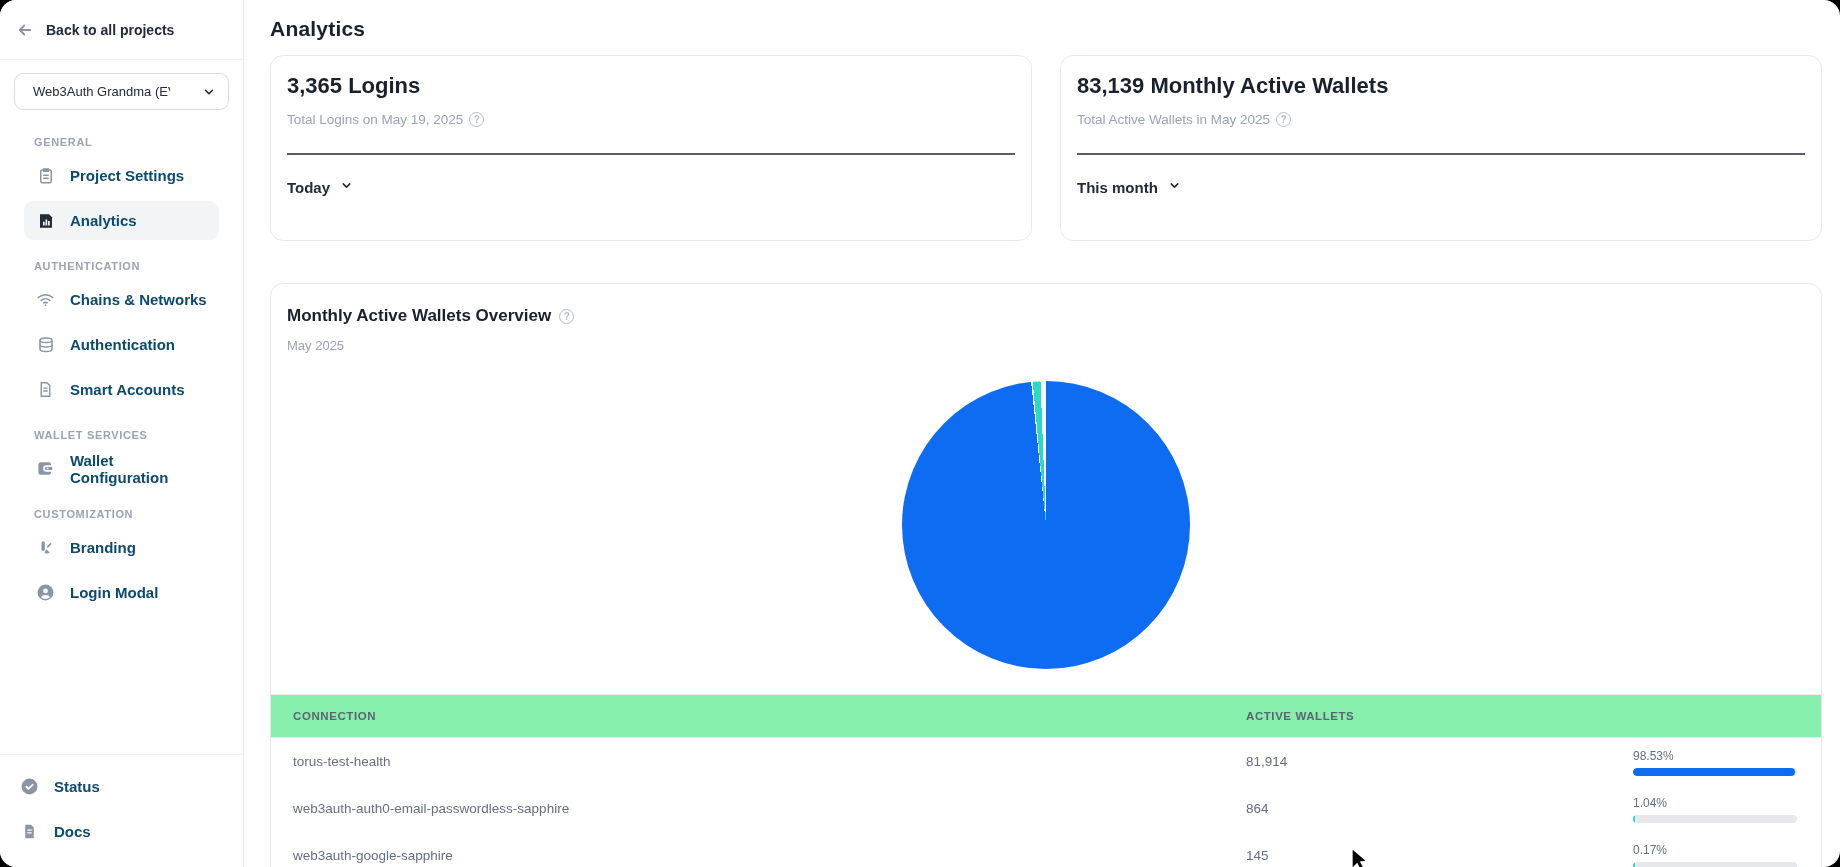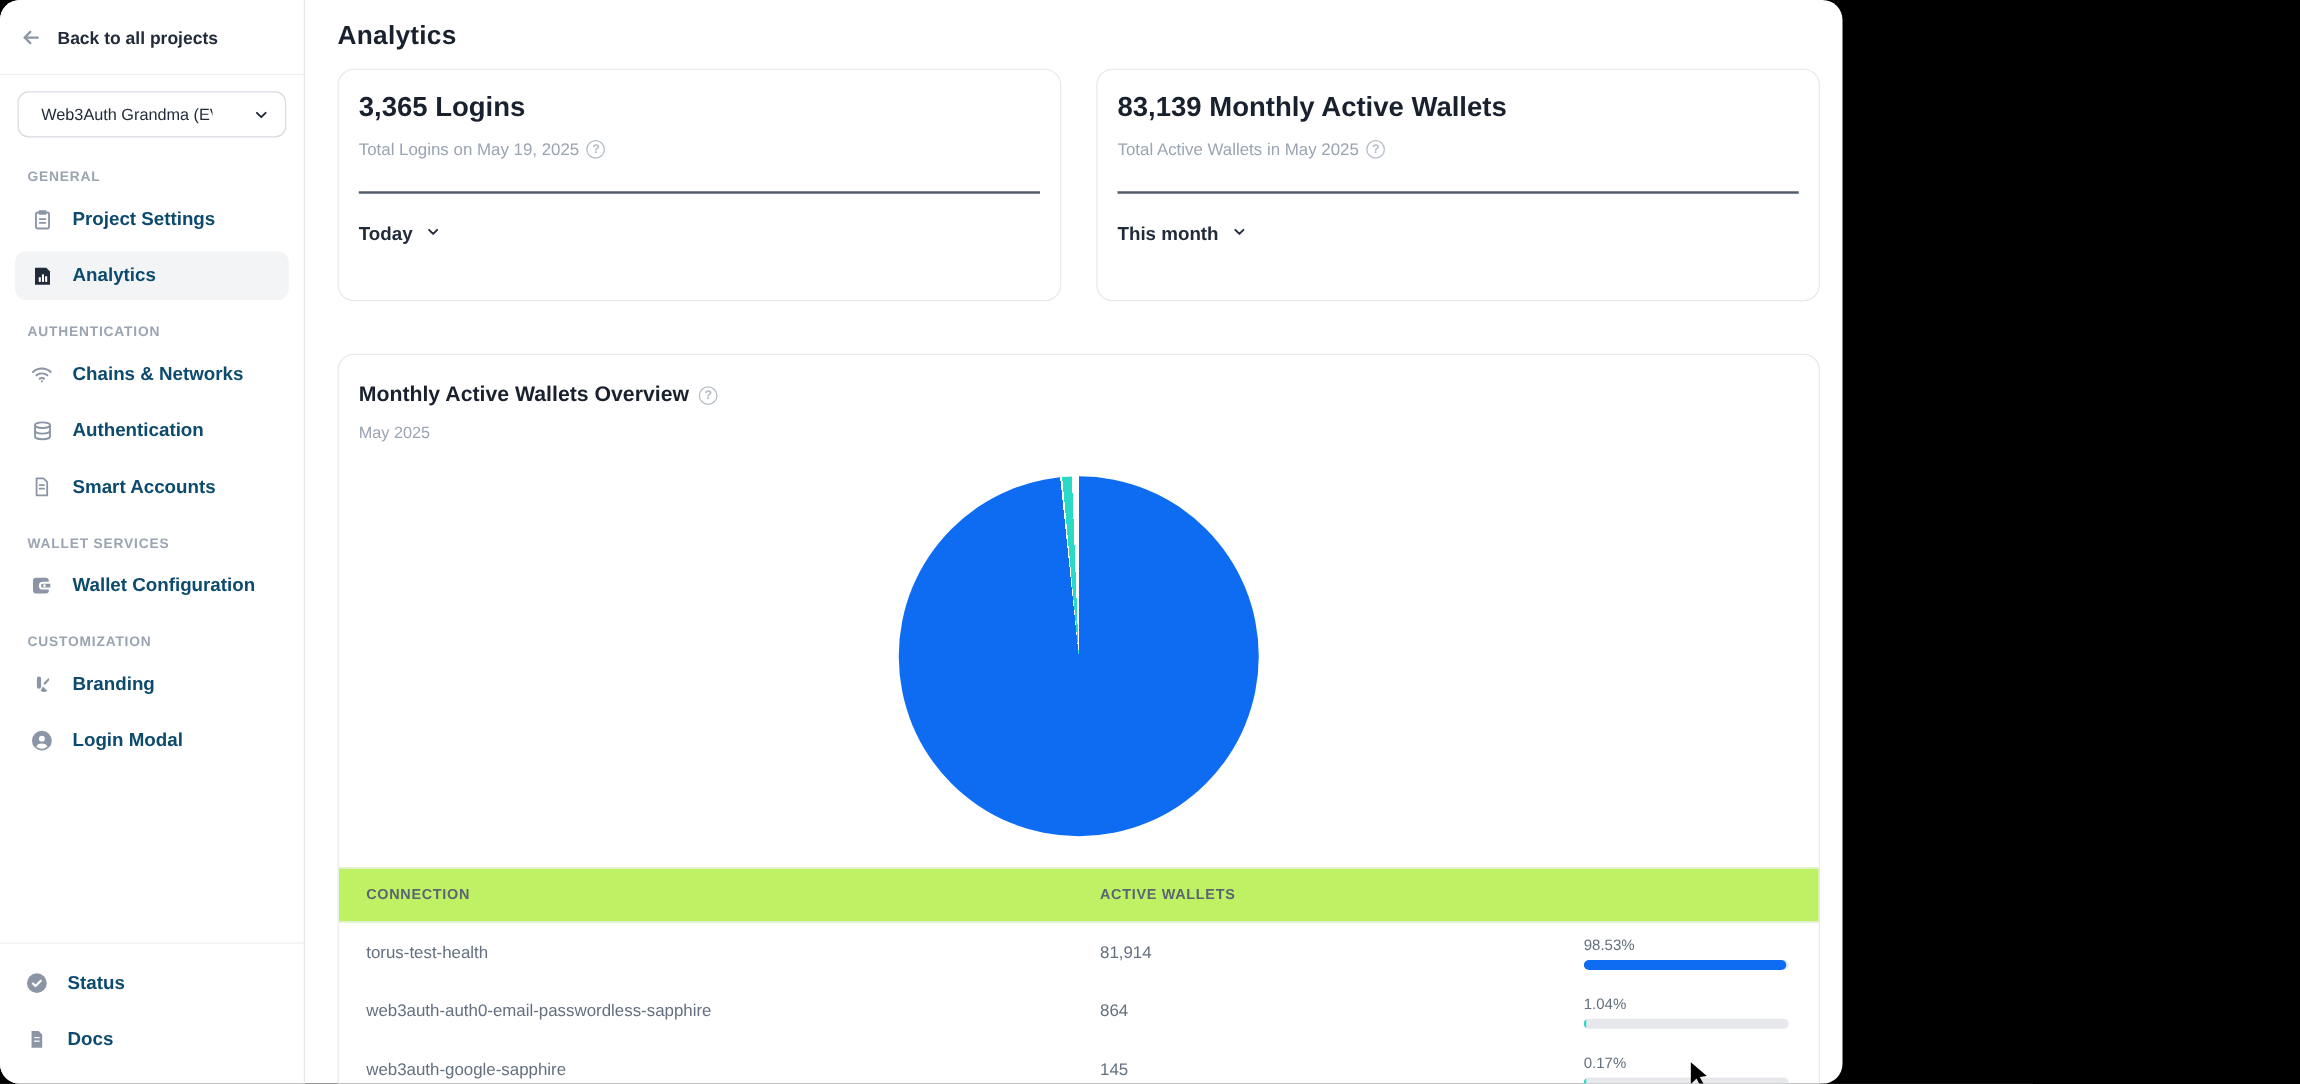--- a/index.html
+++ b/index.html
@@ -1,25 +1,25 @@
 <!DOCTYPE html>
 <html><head>
 <meta charset="utf-8">
 <style>
   * { margin:0; padding:0; box-sizing:border-box; }
   html,body { width:1840px; height:867px; background:#000; font-family:"Liberation Sans", sans-serif; }
-  .screen { position:relative; width:1474px; height:867px; background:#fff; border-radius:16px; overflow:hidden; display:flex; color:#19212e; }
+  .screen { position:relative; width:1840px; height:867px; background:#fff; border-radius:16px; overflow:hidden; display:flex; color:#19212e; }
 
   
   .sidebar { width:244px; min-width:244px; height:100%; border-right:1px solid #e7e9ee; display:flex; flex-direction:column; background:#fff; }
   .side-back { height:60px; display:flex; align-items:center; gap:12px; padding:0 16px; border-bottom:1px solid #eef0f3; font-size:14px; font-weight:600; color:#222b3a; cursor:pointer; }
   .side-back .arrow { color:#8b95a5; display:flex; }
   .project-select { margin:13px 14px 6px; height:37px; border:1px solid #d8dce2; border-radius:9px; display:flex; align-items:center; justify-content:space-between; padding:0 12px 0 18px; font-size:13px; color:#222b3a; cursor:pointer; background:#fff;gap:32px; }
   .project-select .name { white-space:nowrap; overflow:hidden; }
-  .side-nav { padding:0 12px; flex:1 1 auto; }
+  .side-nav { padding:0 24px; flex:1 1 auto; }
   .nav-label { margin:20px 10px 8px; font-size:11px; font-weight:700; letter-spacing:.06em; color:#9aa4b2; }
   .nav-item { height:39px; margin-bottom:6px; display:flex; align-items:center; gap:15px; padding:0 12px; border-radius:9px; font-size:15px; font-weight:600; color:#0c4a6e; cursor:pointer; }
   .nav-item.active { background:#f2f4f6; }
   .nav-item .ic { width:19px; height:19px; display:flex; align-items:center; justify-content:center; color:#8b95a5; }
   .side-footer { border-top:1px solid #eef0f3; padding:12px 8px 10px; }
 
   
   .main { flex:1; height:100%; overflow:hidden; }
   .page-title { font-size:21px; font-weight:700; color:#19212e; padding:17px 0 0 26px; letter-spacing:.01em; }
   .cards-row { display:flex; gap:28px; padding:14px 18px 0 26px; }
@@ -32,21 +32,21 @@
   .overview-card { margin:42px 18px 0 26px; border:1px solid #e7e9ee; border-radius:13px; background:#fff; height:900px; overflow:hidden; }
   .overview-head { padding:22px 16px 0; }
   .overview-title { display:flex; align-items:center; gap:8px; font-size:17px; font-weight:700; color:#19212e; }
   .overview-sub { margin-top:12px; font-size:13px; color:#9aa4b2; }
 
   .pie-wrap { display:flex; justify-content:center; margin-top:28px; }
   .pie { width:288px; height:288px; border-radius:50%; }
 
   .mw-table { margin-top:25px; }
   .t-row { display:grid; grid-template-columns:1fr 387px 188px; align-items:center; padding-left:22px; }
-  .t-head { height:44px; background:#bef264; border-top:1px solid #eceef2; border-bottom:1px solid #eceef2; }
+  .t-head { height:44px; background:#86efac; border-top:1px solid #eceef2; border-bottom:1px solid #eceef2; }
   .t-head .th { font-size:11.5px; font-weight:700; letter-spacing:.05em; color:#5b6470; }
   .t-body .t-row { height:47px; }
   .td { font-size:13.5px; color:#64707f; }
   .pct-cell { display:flex; flex-direction:column; justify-content:center; gap:5px; padding-top:2px; }
   .pct-label { font-size:12px; color:#64707f; }
   .bar-track { width:164px; height:8px; border-radius:4px; background:#e6e8ec; overflow:hidden; }
   .bar-fill { height:100%; border-radius:4px; }
 
   .help-icon { width:15px; height:15px; border:1.4px solid #b4bcc7; border-radius:50%; color:#b4bcc7; font-size:10px; font-weight:700; display:inline-flex; align-items:center; justify-content:center; flex:none; }
   .chev { color:#222b3a; display:flex; }

